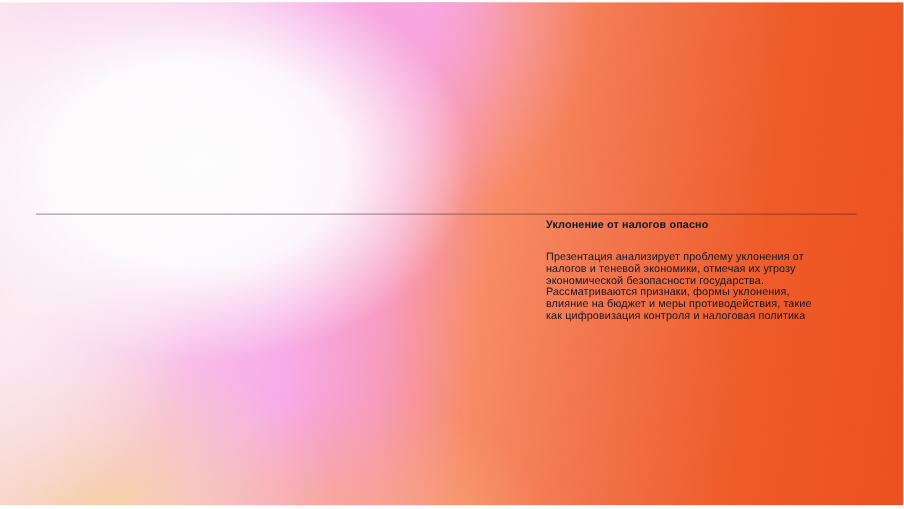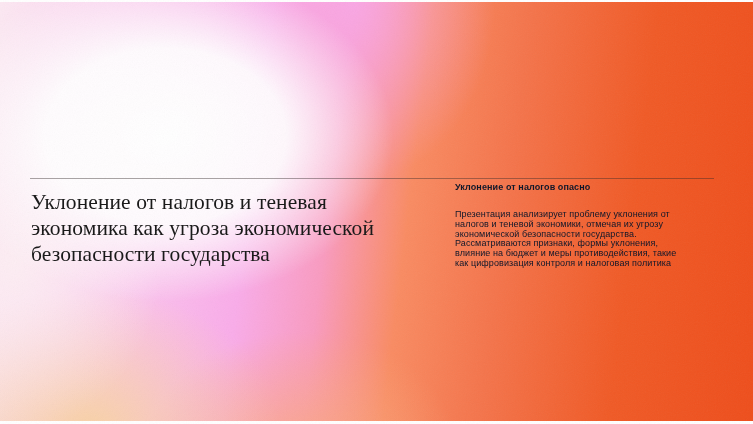--- a/index.html
+++ b/index.html
@@ -89,19 +89,18 @@
   <svg class="noise" xmlns="http://www.w3.org/2000/svg">
     <filter id="n">
       <feTurbulence type="fractalNoise" baseFrequency="0.9" numOctaves="2" stitchTiles="stitch"></feTurbulence>
       <feColorMatrix type="saturate" values="0"></feColorMatrix>
     </filter>
     <rect width="100%" height="100%" filter="url(#n)"></rect>
   </svg>
 
   <div class="divider"></div>
 
-  <h1 class="title">Уклонение от налогов и теневая экономика как угроза экономической безопасности государства</h1>
 
   <div class="aside">
     <p class="aside-heading">Уклонение от налогов опасно</p>
     <p class="aside-body">Презентация анализирует проблему уклонения от налогов и теневой экономики, отмечая их угрозу экономической безопасности государства. Рассматриваются признаки, формы уклонения, влияние на бюджет и меры противодействия, такие как цифровизация контроля и налоговая политика</p>
   </div>
 </div>
 
 </body></html>

